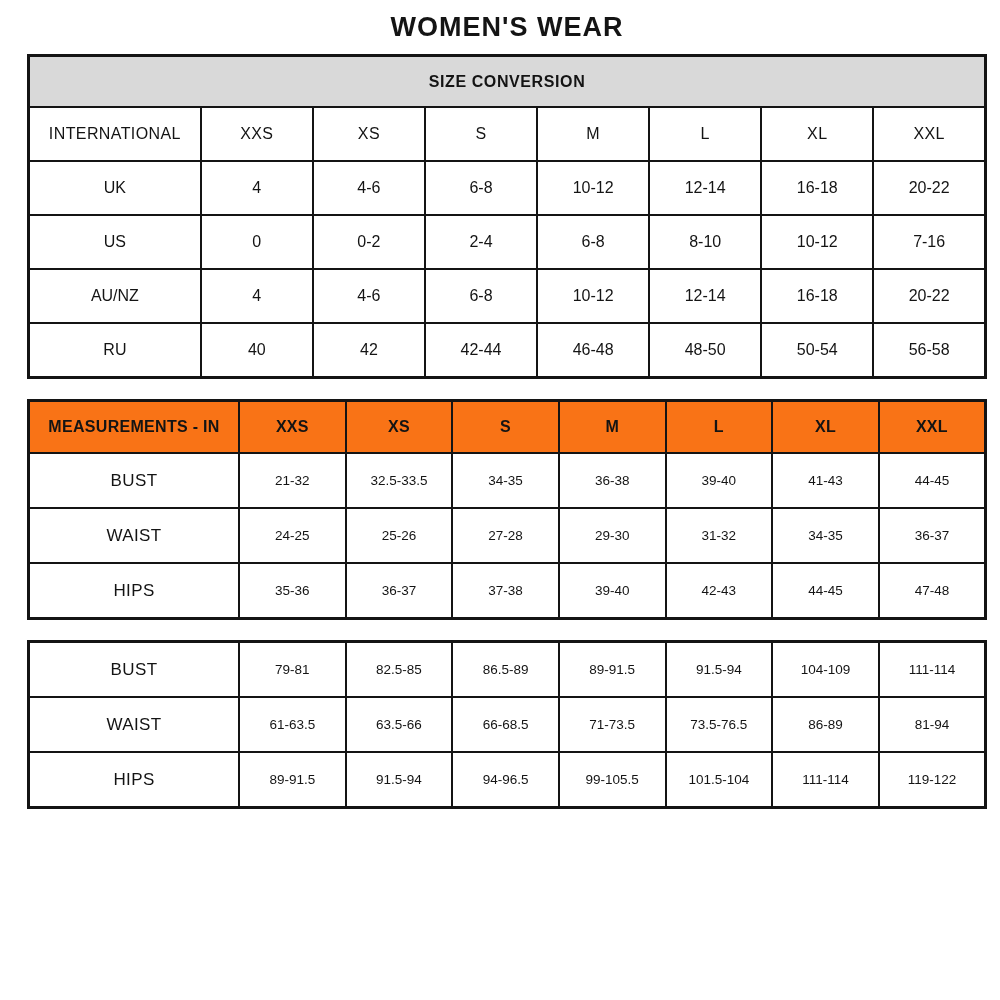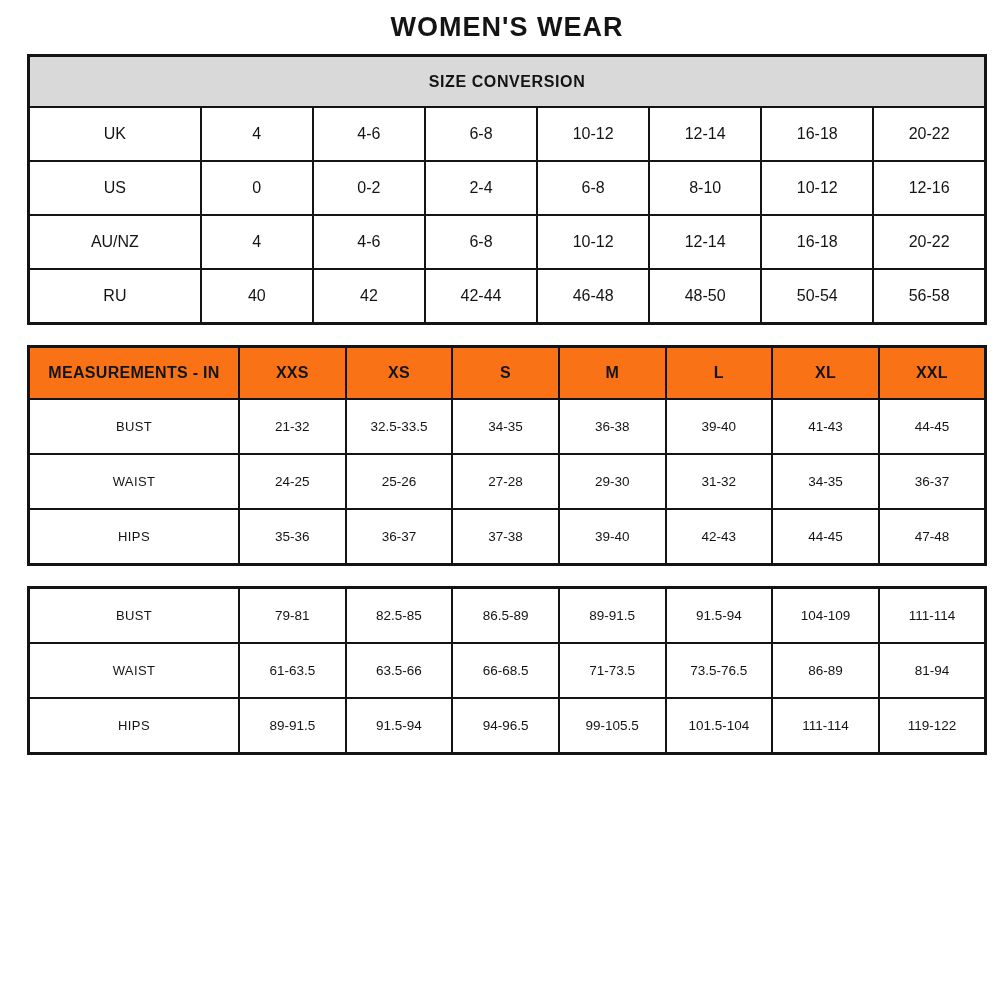--- a/index.html
+++ b/index.html
@@ -50,21 +50,21 @@
   .conv-cols td { height: 52px; font-size: 16px; font-weight: normal; letter-spacing: 0.4px; }
   
   .meas-hdr th {
     background: #f97316;
     font-size: 16px;
     font-weight: bold;
     letter-spacing: 0.3px;
     height: 50px;
   }
   .meas-row td { height: 53px; }
-  .meas-row td.lbl { font-size: 13px; letter-spacing: 0.4px; }
+  .meas-row td.lbl { font-size: 17px; letter-spacing: 0.4px; }
   .meas-row td.val { font-size: 13.5px; }
 </style>
 </head>
 <body>
 
 <div class="page">
 
   <h1 class="page-title">WOMEN'S WEAR</h1>
 
   <table class="tbl">
@@ -77,39 +77,49 @@
         <col style="width:11.714%">
         <col style="width:11.714%">
         <col style="width:11.714%">
     </colgroup>
     <thead>
       <tr>
         <th class="banner" colspan="8">SIZE CONVERSION</th>
       </tr>
     </thead>
     <tbody id="conv-body">
+        <tr class="conv-cols">
+          <td>INTERNATIONAL</td>
+          <td>XXS</td>
+          <td>XS</td>
+          <td>S</td>
+          <td>M</td>
+          <td>L</td>
+          <td>XL</td>
+          <td>XXL</td>
+        </tr>
         <tr class="conv-row">
           <td>UK</td>
           <td>4</td>
           <td>4-6</td>
           <td>6-8</td>
           <td>10-12</td>
           <td>12-14</td>
           <td>16-18</td>
           <td>20-22</td>
         </tr>
         <tr class="conv-row">
           <td>US</td>
           <td>0</td>
           <td>0-2</td>
           <td>2-4</td>
           <td>6-8</td>
           <td>8-10</td>
           <td>10-12</td>
-          <td>12-16</td>
+          <td>7-16</td>
         </tr>
         <tr class="conv-row">
           <td>AU/NZ</td>
           <td>4</td>
           <td>4-6</td>
           <td>6-8</td>
           <td>10-12</td>
           <td>12-14</td>
           <td>16-18</td>
           <td>20-22</td>

